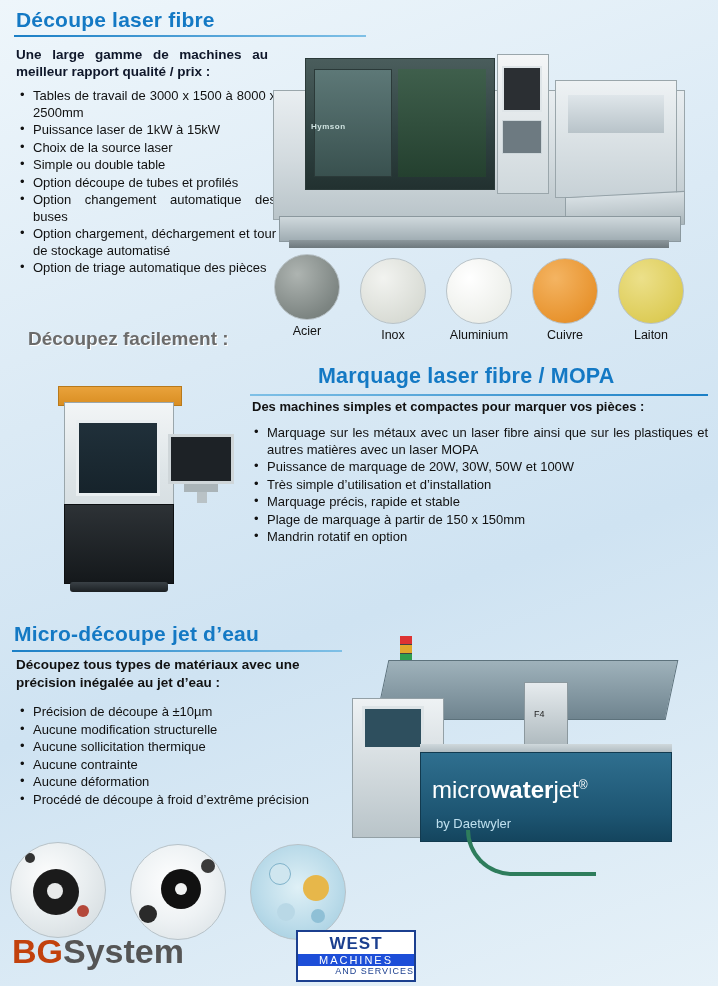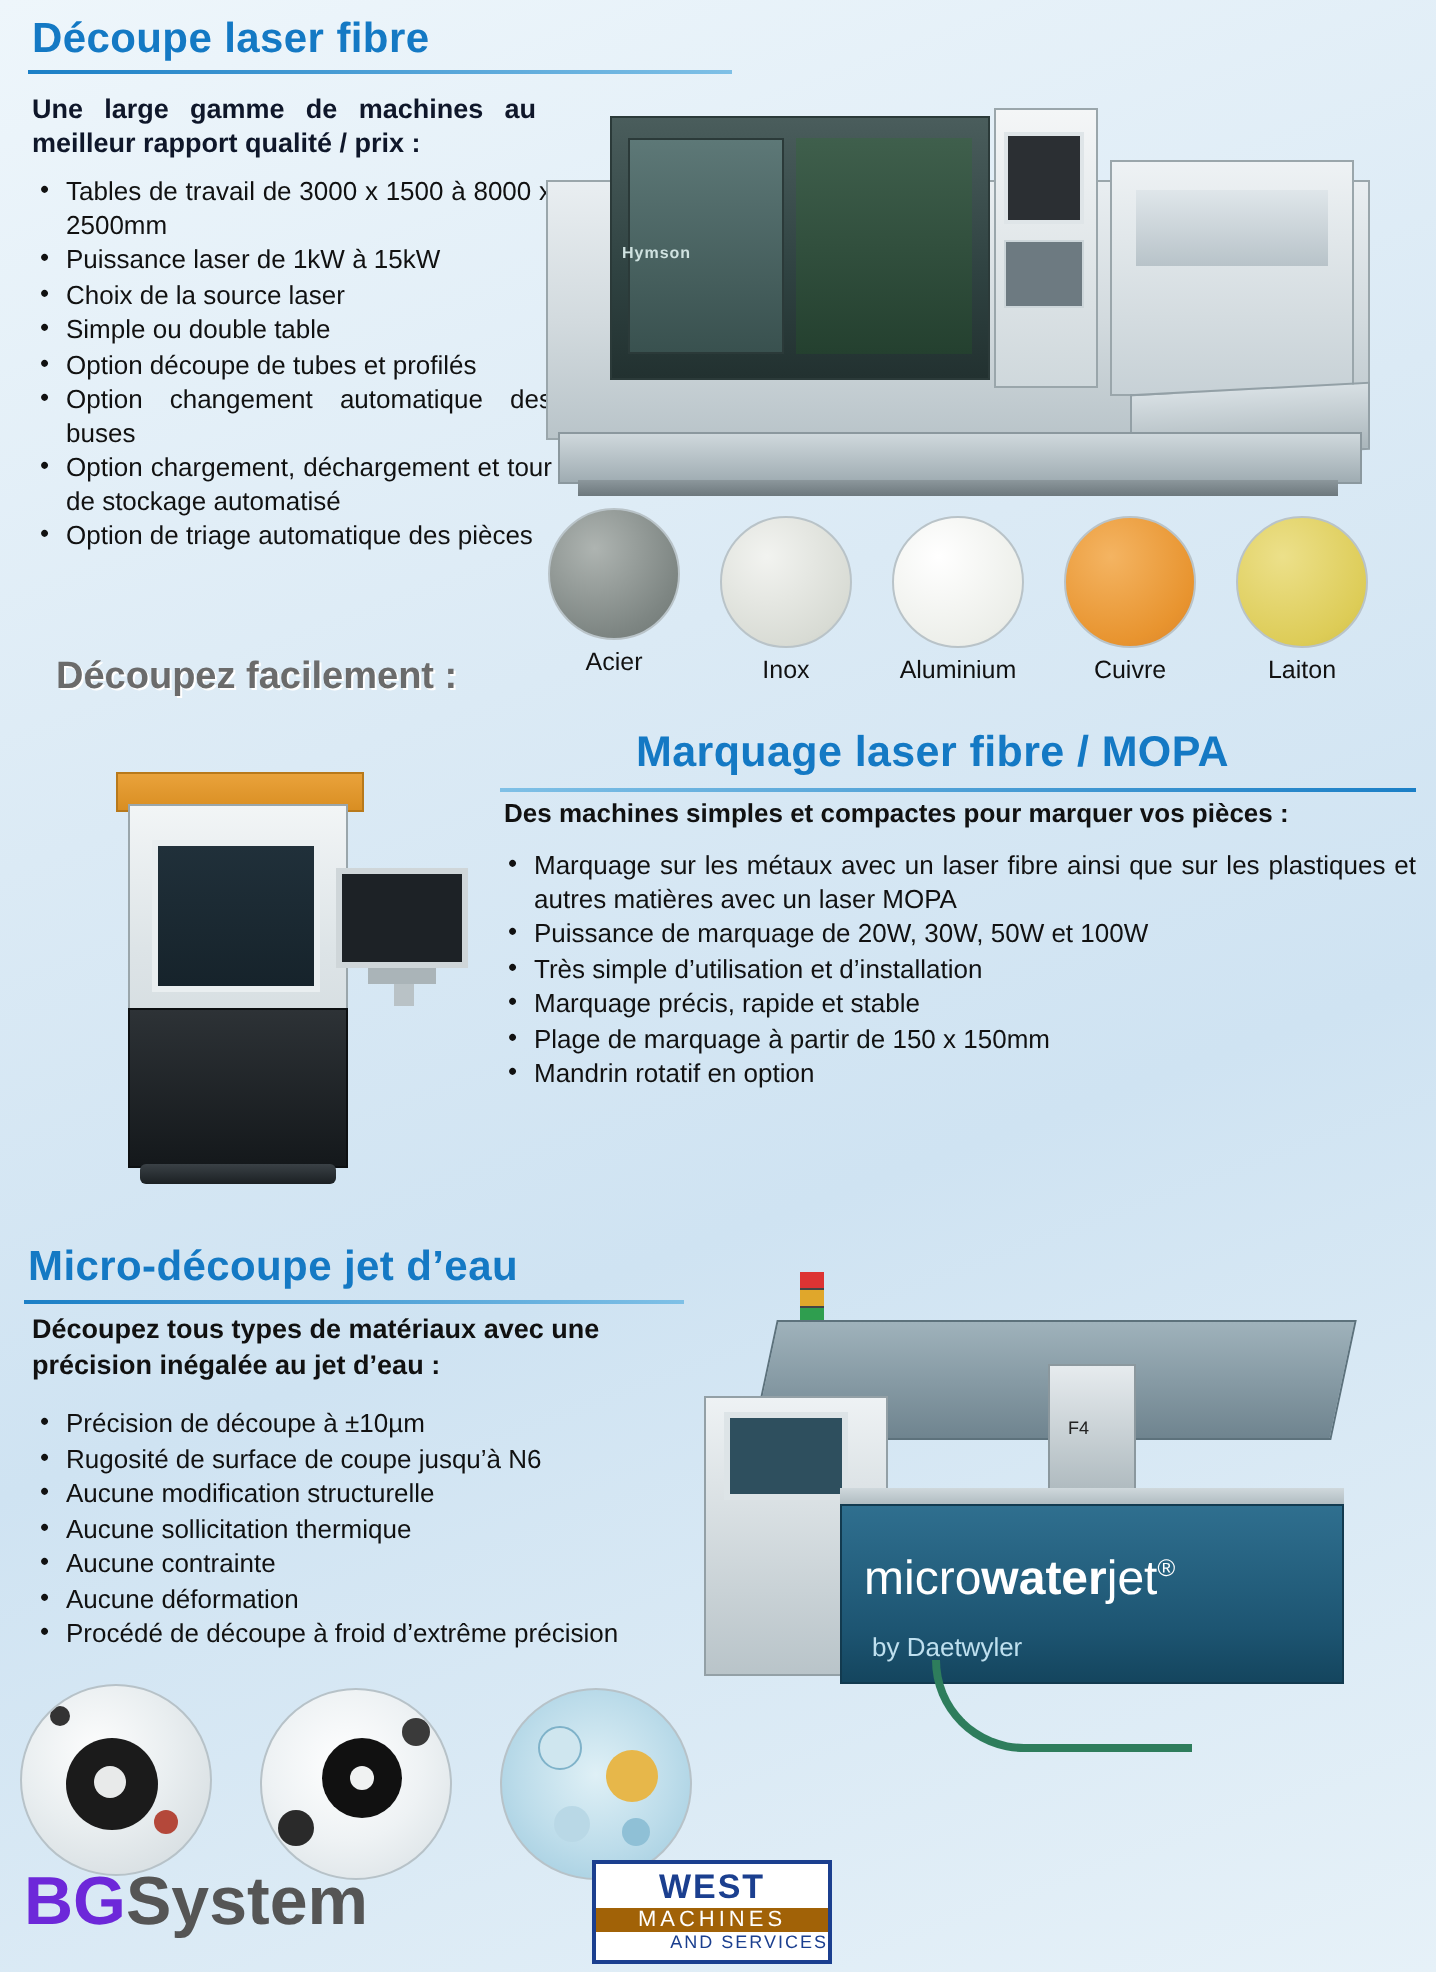--- a/index.html
+++ b/index.html
@@ -188,26 +188,26 @@
   .photo { position: absolute; width: 96px; height: 96px; border-radius: 50%;
     border: 1px solid #b7c2c8; overflow: hidden;}
   .p1 { left: 4px; top: 4px; background: radial-gradient(circle at 40% 35%, #fdfdfd 0%, #e9eef0 45%, #cfd7db 100%); }
   .p2 { left: 124px; top: 6px; background: radial-gradient(circle at 45% 40%, #ffffff 0%, #eef2f4 50%, #d6dee2 100%); }
   .p3 { left: 244px; top: 6px; background: radial-gradient(circle at 50% 45%, #dff0f6 0%, #bcdcea 55%, #9cc9dd 100%); }
   .p1 .dots, .p2 .dots, .p3 .dots { position: absolute; inset: 0; }
   .dot { position: absolute; border-radius: 50%; }
 
   
   .footer-sys { position: absolute; left: 12px; top: 932px; font-size: 34px; font-weight: bold;}
-  .footer-sys .blue { color: #6d28d9; }
+  .footer-sys .blue { color: #c2410c; }
   .footer-sys .grey { color: #555; }
   .westlogo { position: absolute; left: 296px; top: 930px; width: 120px; height: 52px;
     background: #fff; border: 2px solid #1b3f8f; text-align: center; }
   .westlogo .w1 { color: #1b3f8f; font-weight: bold; font-size: 17px; letter-spacing: 1px; margin-top: 2px;}
-  .westlogo .w2 { background: #a16207; color: #fff; font-size: 11px; letter-spacing: 2px; }
+  .westlogo .w2 { background: #1d4ed8; color: #fff; font-size: 11px; letter-spacing: 2px; }
   .westlogo .w3 { color: #1b3f8f; font-size: 9px; letter-spacing: 1px; text-align: right; }
 </style>
 </head>
 <body>
 
 <div class="page">
 
   <div class="sec1-title">
     <div class="h1">Découpe laser fibre</div>
   </div>
@@ -294,21 +294,20 @@
   </div>
 
   <div class="sec3-title">
     <div class="h1">Micro-découpe jet d’eau</div>
   </div>
   <div class="rule-3"></div>
   <div class="intro3">Découpez tous types de matériaux avec une précision inégalée au jet d’eau :</div>
 
   <ul class="bul list3">
     <li>Précision de découpe à ±10µm</li>
-    <li>Rugosité de surface de coupe jusqu’à N6</li>
     <li>Aucune modification structurelle</li>
     <li>Aucune sollicitation thermique</li>
     <li>Aucune contrainte</li>
     <li>Aucune déformation</li>
     <li>Procédé de découpe à froid d’extrême précision</li>
   </ul>
 
   <div class="machine3">
     <div class="m3-tower">
       <i style="top:0;background:#d33;"></i>

